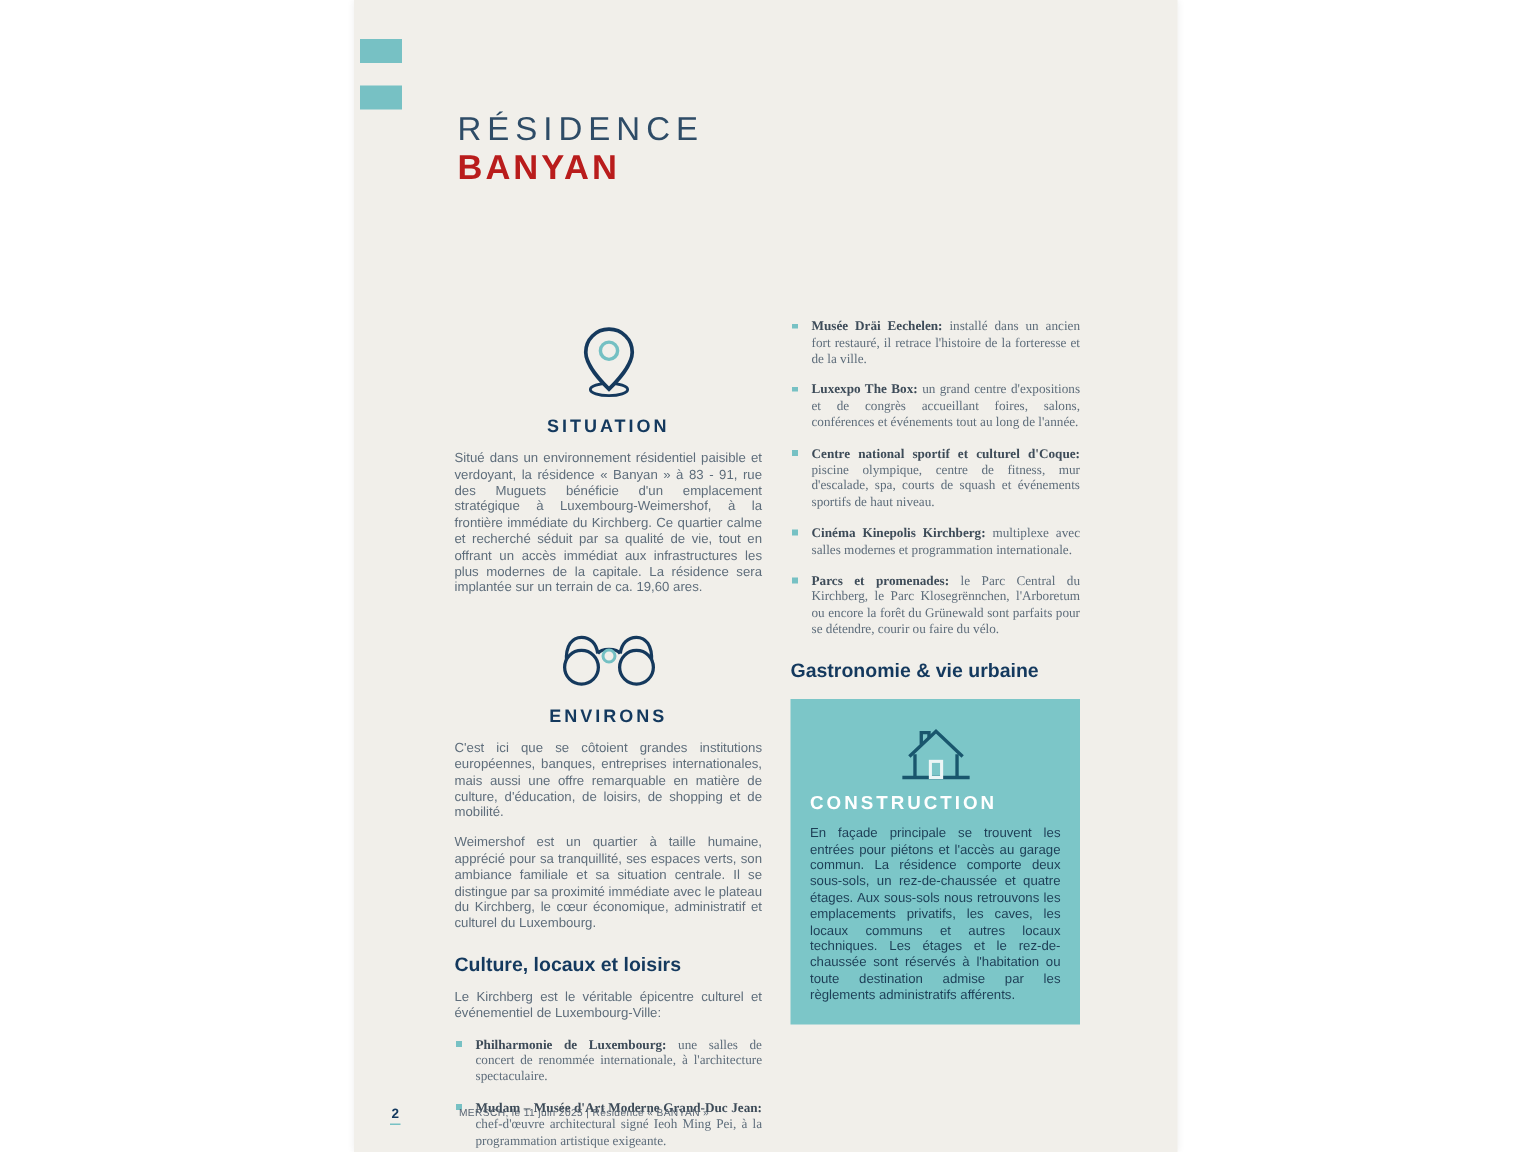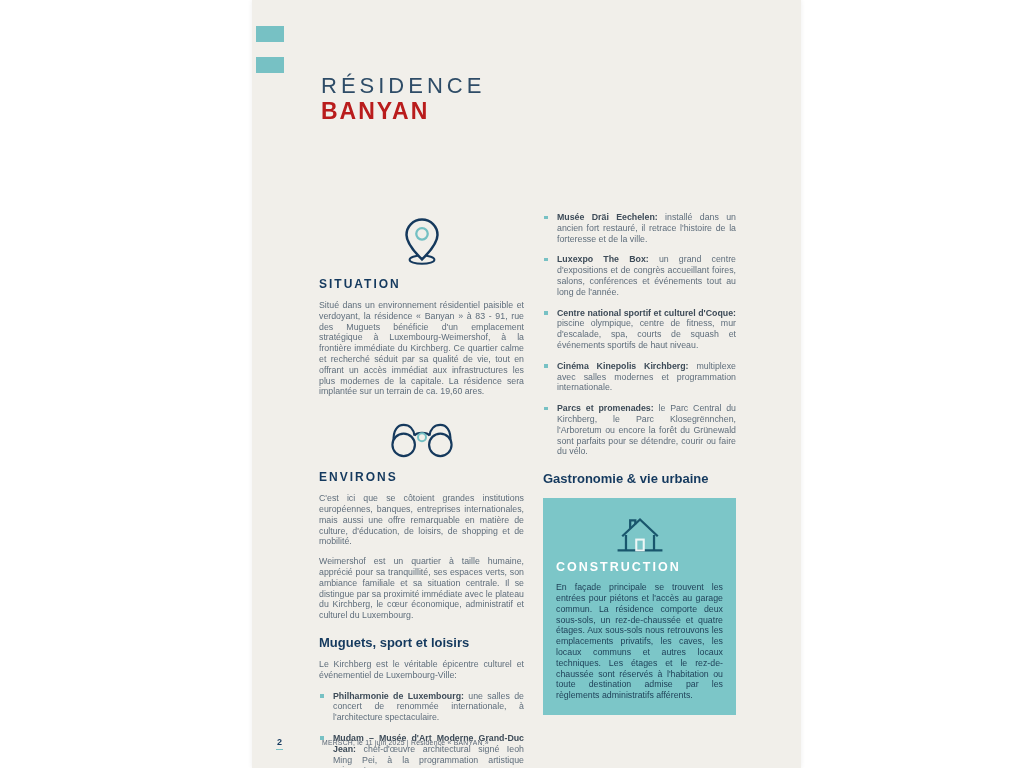--- a/index.html
+++ b/index.html
@@ -2,51 +2,51 @@
 <html lang="fr"><head>
 <meta charset="utf-8">
 <style>
   html,body{margin:0;padding:0;}
   body{
     width:1024px;height:768px;background:#ffffff;position:relative;
     overflow:hidden;font-family:"Liberation Sans",sans-serif;
     -webkit-font-smoothing:antialiased;
   }
   .page{
-    position:absolute;left:252px;top:0;width:549px;height:768px;
+    position:absolute;left:236px;top:0;width:549px;height:768px;
     background:#f1efea;box-shadow:0 0 5px rgba(0,0,0,.07);
   }
   .accent-rect{position:absolute;left:4px;width:28px;height:16px;background:#77c1c4;}
   .accent-rect.r1{top:26px;}
   .accent-rect.r2{top:57px;}
 
   .title-block{position:absolute;left:69px;top:74px;}
   .title-line1{font-size:22px;letter-spacing:4px;color:#2e4c67;font-weight:400;line-height:1.1;}
   .title-line2{font-size:23px;letter-spacing:2px;color:#b91c1c;font-weight:700;line-height:1.15;}
 
   .content{position:absolute;left:67px;top:212px;width:417px;display:flex;gap:19px;}
   .col-left{width:205px;}
   .col-right{width:193px;}
 
   .icon-block{text-align:center;}
   .icon-block.pin{margin-top:4px;}
   .icon-block.binoc{margin-top:22px;}
 
   h2.section-heading{
-    margin:11px 0 0;font-size:12px;font-weight:700;
+    margin:11px 0 0;text-align:center;font-size:12px;font-weight:700;
     color:#14395e;letter-spacing:2px;
   }
   p.body{
     margin:9px 0 0;font-size:8.8px;line-height:10.8px;color:#5e6d7b;
     text-align:justify;
   }
   h3.sub-heading{
     margin:14px 0 0;font-size:13px;font-weight:700;color:#14395e;
   }
-  .bullet{position:relative;padding-left:14px;margin-top:10px;}
+  .bullet{position:relative;padding-left:14px;margin-top:10px;font-family:Liberation Serif, serif;}
   .bullet-marker{
     position:absolute;left:1px;top:3.5px;width:3.5px;height:3.5px;background:#77c1c4;
   }
   .bullet p{margin:0;font-size:8.8px;line-height:10.8px;color:#5e6d7b;text-align:justify;}
   .bullet b{color:#3d4b58;}
 
   .construction-box{
     margin-top:12px;background:#7cc6c8;padding:10px 13px 14px;
   }
   .construction-box .icon-block{margin-top:4px;}
@@ -100,21 +100,21 @@
           <path d="M33 20 C36 15.5 48 15.5 51 20" fill="none" stroke="#15395d" stroke-width="2.6"></path>
           <circle cx="20" cy="31" r="13.5" fill="#f1efea" stroke="#15395d" stroke-width="2.6"></circle>
           <circle cx="64" cy="31" r="13.5" fill="#f1efea" stroke="#15395d" stroke-width="2.6"></circle>
           <circle cx="42" cy="22" r="4.8" fill="#f1efea" stroke="#74c0c3" stroke-width="2.4"></circle>
         </svg>
       </div>
       <h2 class="section-heading">ENVIRONS</h2>
       <p class="body">C'est ici que se côtoient grandes institutions européennes, banques, entreprises internationales, mais aussi une offre remarquable en matière de culture, d'éducation, de loisirs, de shopping et de mobilité.</p>
       <p class="body">Weimershof est un quartier à taille humaine, apprécié pour sa tranquillité, ses espaces verts, son ambiance familiale et sa situation centrale. Il se distingue par sa proximité immédiate avec le plateau du Kirchberg, le cœur économique, administratif et culturel du Luxembourg.</p>
 
-      <h3 class="sub-heading">Muguets, sport et loisirs</h3>
+      <h3 class="sub-heading">Culture, locaux et loisirs</h3>
       <p class="body">Le Kirchberg est le véritable épicentre culturel et événementiel de Luxembourg-Ville:</p>
 
       <div class="bullet">
         <span class="bullet-marker"></span>
         <p><b>Philharmonie de Luxembourg:</b> <span>une salles de concert de renommée internationale, à l'architecture spectaculaire.</span></p>
       </div>
       <div class="bullet">
         <span class="bullet-marker"></span>
         <p><b>Mudam – Musée d'Art Moderne Grand-Duc Jean:</b> <span>chef-d'œuvre architectural signé Ieoh Ming Pei, à la programmation artistique exigeante.</span></p>
       </div>

